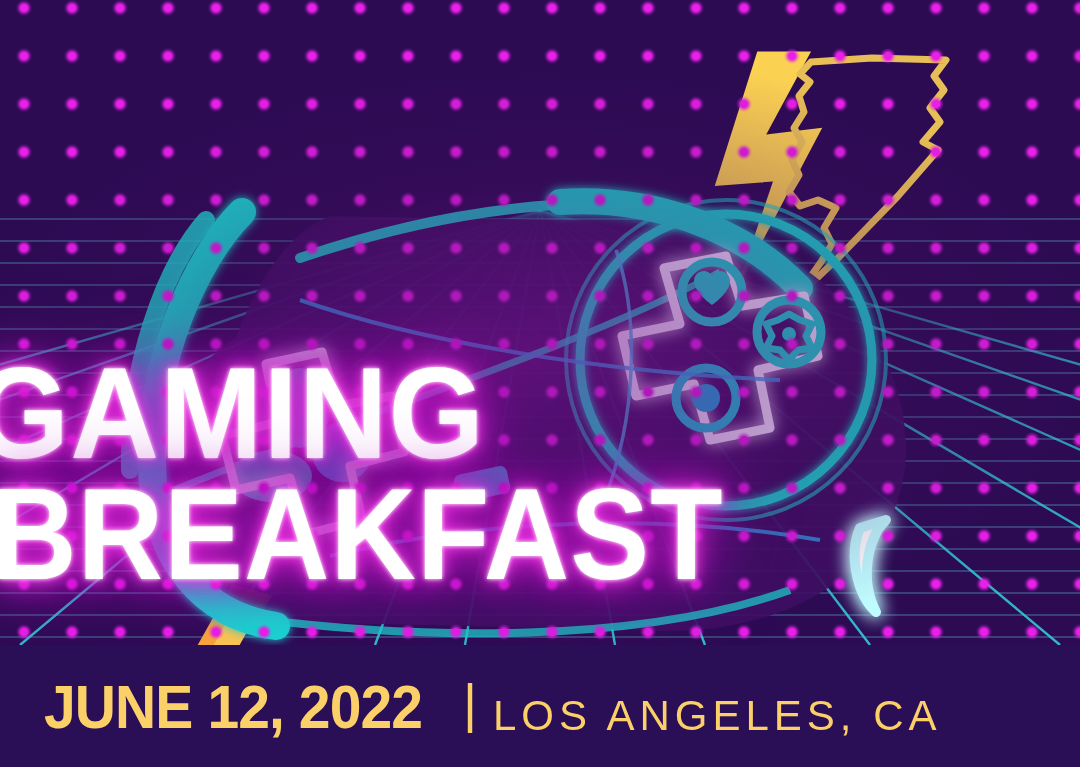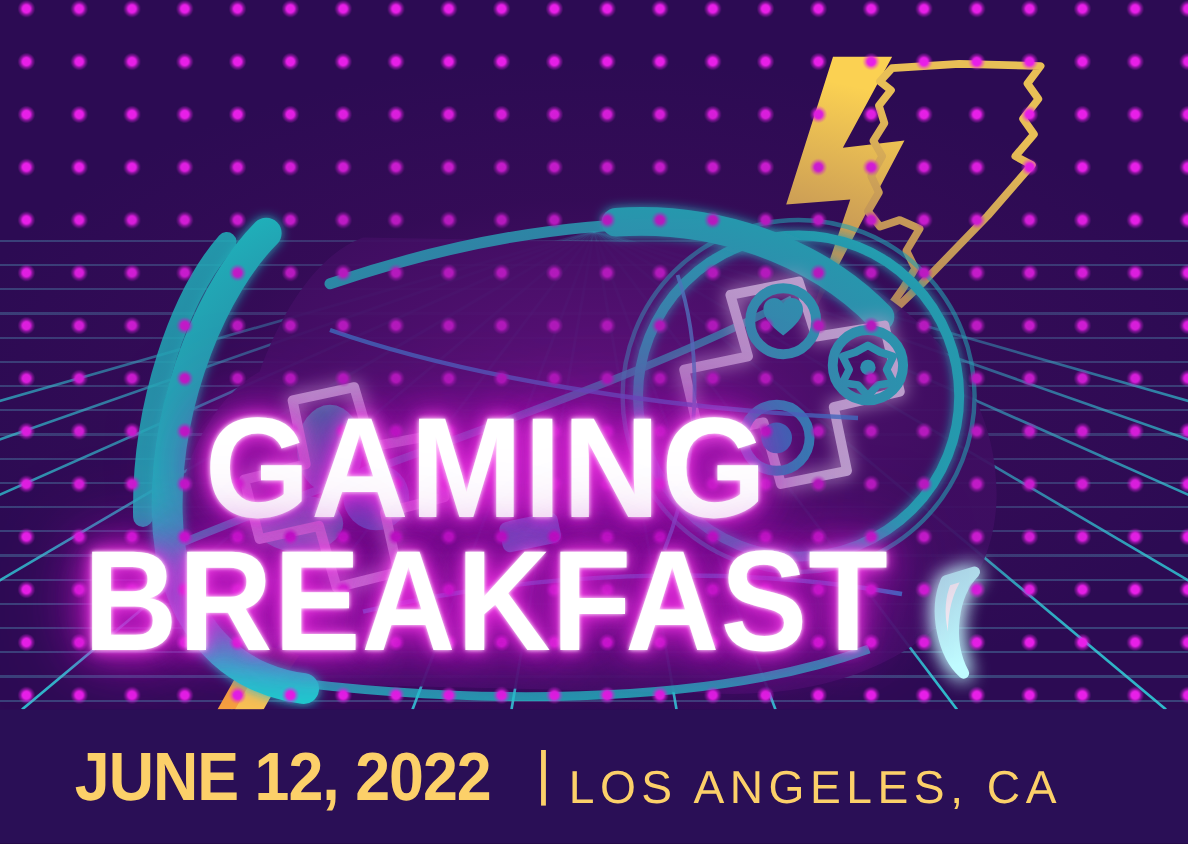--- a/index.html
+++ b/index.html
@@ -87,23 +87,23 @@
     left: 0; top: 0;
     width: 1080px;
     height: 645px;
   }
   .artwork svg { display: block; }
 
   
   .headline {
     position: absolute;
     left: 0;
-    top: 372px;
+    top: 360px;
     width: 884px;
-    text-align: center;
+    text-align: left;
     pointer-events: none;
   }
   .headline-line {
     display: block;
     color: #ffffff;
     font-family: "Liberation Sans", sans-serif;
     font-weight: bold;
     letter-spacing: 1px;
     line-height: .92;
     text-shadow:
@@ -126,21 +126,21 @@
   
   .banner {
     position: absolute;
     left: 0;
     top: 645px;
     width: 1080px;
     height: 122px;
     background: #2a0f56;
     display: flex;
     align-items: center;
-    padding-left: 68px;
+    padding-left: 44px;
     box-sizing: border-box;
   }
   .banner-date {
     color: #fcd069;
     font-family: "Liberation Sans", sans-serif;
     font-weight: bold;
     font-size: 62px;
     letter-spacing: -1px;
     transform: scaleX(.92);
     transform-origin: left center;

